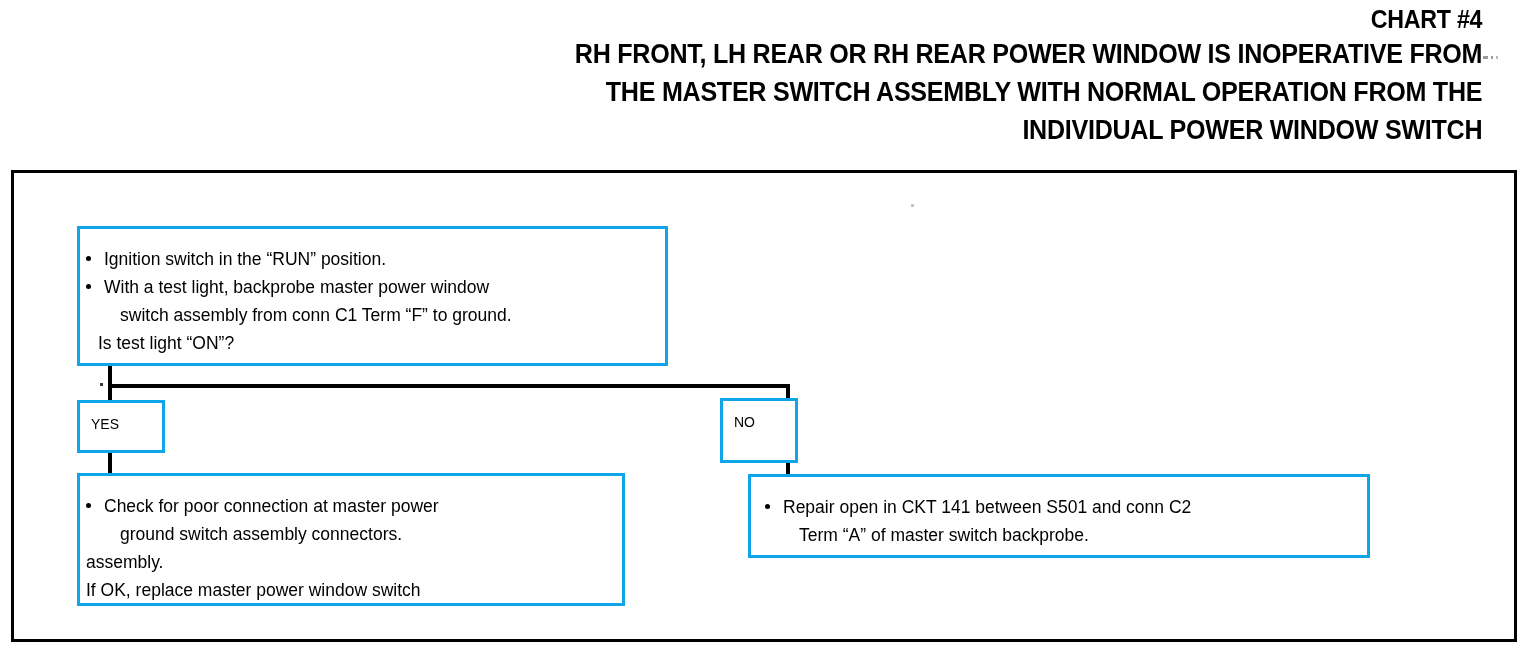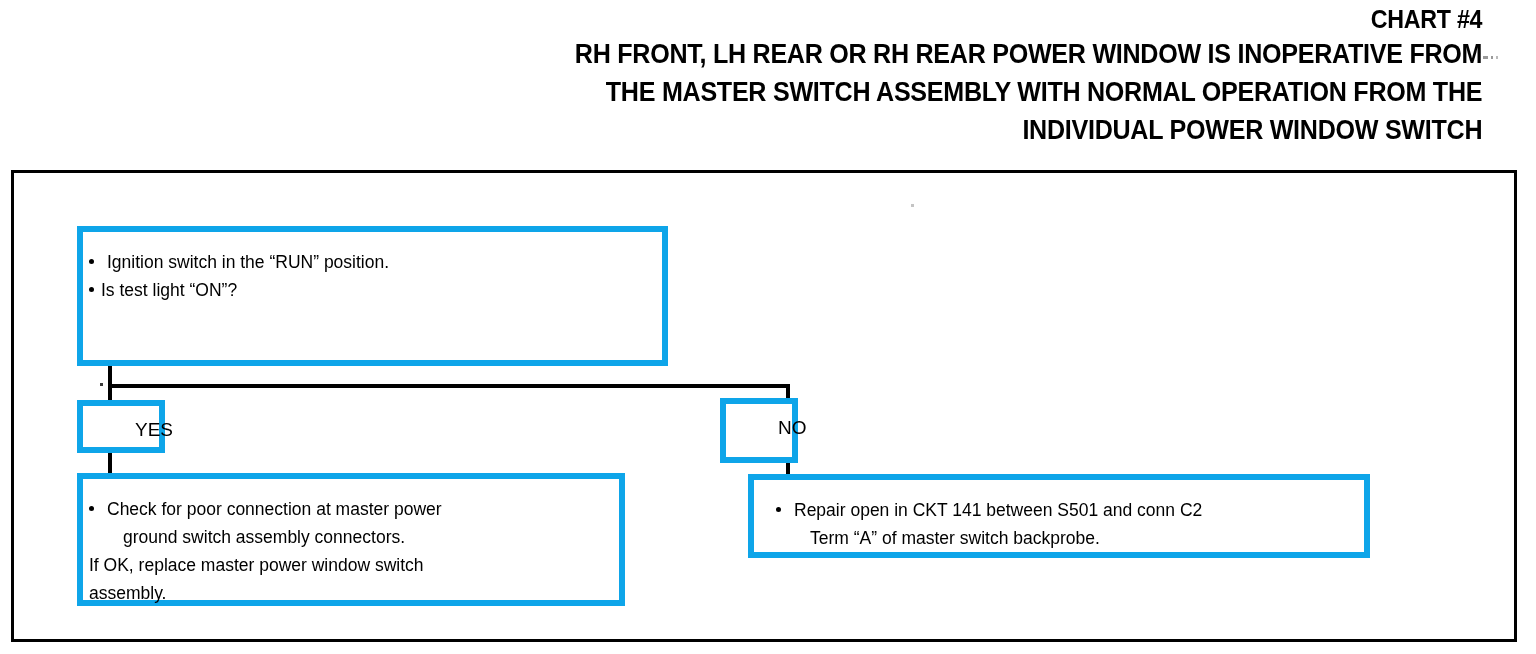--- a/index.html
+++ b/index.html
@@ -63,21 +63,21 @@
     width: 1506px;
     height: 472px;
     border: 3px solid #000000;
     box-sizing: border-box;
     background: #ffffff;
   }
 
   
   .flow-box {
     position: absolute;
-    border: 6px solid #0ea5e9;
+    border: 3px solid #0ea5e9;
     box-sizing: border-box;
     background: #ffffff;
     z-index: 3;
   }
   .box-text {
     font-size: 17.5px;
     line-height: 28px;
     white-space: nowrap;
   }
   .bullet-row {
@@ -105,31 +105,30 @@
     left: 77px;  top: 226px;  width: 591px;  height: 140px;
     padding: 16px 0 0 0;
   }
   #box-yes {
     left: 77px;  top: 400px;  width: 88px;  height: 53px;
   }
   #box-no {
     left: 720px; top: 398px;  width: 78px;  height: 65px;
   }
   #box-yes .label, #box-no .label {
-    font-size: 19px;
+    font-size: 14px;
     padding: 13px 0 0 11px;
-    margin-left: 41px;
   }
   #box-result-yes {
     left: 77px;  top: 473px;  width: 548px;  height: 133px;
     padding: 16px 0 0 0;
   }
   #box-result-no {
     left: 748px; top: 474px;  width: 622px;  height: 84px;
-    padding: 16px 0 0 16px;
+    padding: 16px 0 0 8px;
   }
 
   
   .conn {
     position: absolute;
     background: #000000;
     z-index: 2;
   }
   
   #conn-q-stem   { left: 108px; top: 366px; width: 4px;  height: 21px; }
@@ -177,40 +176,42 @@
 <div class="speck" id="speck-a"></div>
 <div class="speck" id="speck-b"></div>
 
 <div class="flow-box" id="box-question">
   <div class="box-text bullet-row">
     <span class="bullet-dot"></span>
     <div>Ignition switch in the “RUN” position.</div>
   </div>
   <div class="box-text bullet-row">
     <span class="bullet-dot"></span>
+    <div>With a test light, backprobe master power window</div>
+    <div class="cont">switch assembly from conn C1 Term “F” to ground.</div>
   </div>
   <div class="box-text plain-row" style="padding-left:18px;">Is test light “ON”?</div>
 </div>
 
 <div class="flow-box" id="box-yes">
   <div class="label">YES</div>
 </div>
 
 <div class="flow-box" id="box-no">
   <div class="label">NO</div>
 </div>
 
 <div class="flow-box" id="box-result-yes">
   <div class="box-text bullet-row">
     <span class="bullet-dot"></span>
     <div>Check for poor connection at master power</div>
     <div class="cont">ground switch assembly connectors.</div>
   </div>
+  <div class="box-text plain-row" style="padding-left:6px;">assembly.</div>
   <div class="box-text plain-row" style="padding-left:6px;">If OK, replace master power window switch</div>
-  <div class="box-text plain-row" style="padding-left:6px;">assembly.</div>
 </div>
 
 <div class="flow-box" id="box-result-no">
   <div class="box-text bullet-row">
     <span class="bullet-dot"></span>
     <div>Repair open in CKT 141 between S501 and conn C2</div>
     <div class="cont">Term “A” of master switch backprobe.</div>
   </div>
 </div>
 

